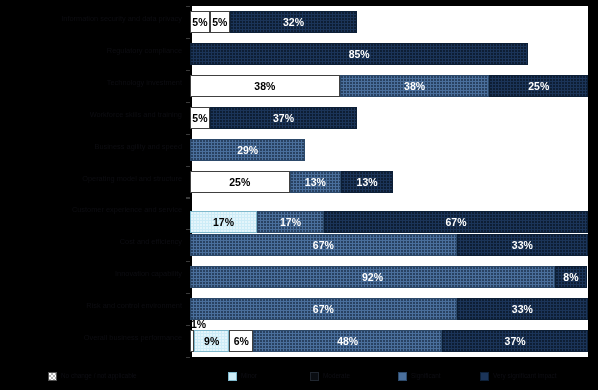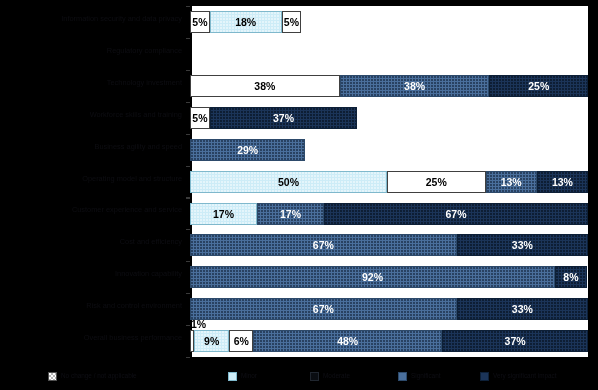--- a/index.html
+++ b/index.html
@@ -220,28 +220,31 @@
       <div class="tick" style="top: 293.1px;"></div>
       <div class="tick" style="top: 325.1px;"></div>
       <div class="tick" style="top: 325px;"></div>
       <div class="tick" style="top: 357px;"></div>
     </div>
   <div id="bars">
       <div class="row" style="top: 11px;">
         <div class="seg s-white" style="width: 19.9px;">
           <span class="lbl">5%</span>
         </div>
-        <div class="seg s-cyan" style="width: 71.64px;">
-          <span class="lbl">18%</span>
-        </div>
         <div class="seg s-white" style="width: 19.9px;">
           <span class="lbl">5%</span>
         </div>
+        <div class="seg s-darkblue" style="width: 127.36px;">
+          <span class="lbl">32%</span>
+        </div>
       </div>
       <div class="row" style="top: 42.9px;">
+        <div class="seg s-darkblue" style="width: 338.3px;">
+          <span class="lbl">85%</span>
+        </div>
       </div>
       <div class="row" style="top: 74.8px;">
         <div class="seg s-white" style="width: 151.24px;">
           <span class="lbl">38%</span>
         </div>
         <div class="seg s-medblue" style="width: 151.24px;">
           <span class="lbl">38%</span>
         </div>
         <div class="seg s-darkblue" style="width: 99.5px;">
           <span class="lbl">25%</span>
@@ -254,34 +257,31 @@
         <div class="seg s-darkblue" style="width: 147.26px;">
           <span class="lbl">37%</span>
         </div>
       </div>
       <div class="row" style="top: 138.6px;">
         <div class="seg s-medblue" style="width: 115.42px;">
           <span class="lbl">29%</span>
         </div>
       </div>
       <div class="row" style="top: 170.5px;">
-        <div class="seg s-cyan" style="width: 199px;">
-          <span class="lbl">50%</span>
-        </div>
         <div class="seg s-white" style="width: 99.5px;">
           <span class="lbl">25%</span>
         </div>
         <div class="seg s-medblue" style="width: 51.74px;">
           <span class="lbl">13%</span>
         </div>
         <div class="seg s-darkblue" style="width: 51.74px;">
           <span class="lbl">13%</span>
         </div>
       </div>
-      <div class="row" style="top: 203px;">
+      <div class="row" style="top: 211px;">
         <div class="seg s-cyan" style="width: 67.66px;">
           <span class="lbl">17%</span>
         </div>
         <div class="seg s-medblue" style="width: 67.66px;">
           <span class="lbl">17%</span>
         </div>
         <div class="seg s-darkblue" style="width: 266.66px;">
           <span class="lbl">67%</span>
         </div>
       </div>

